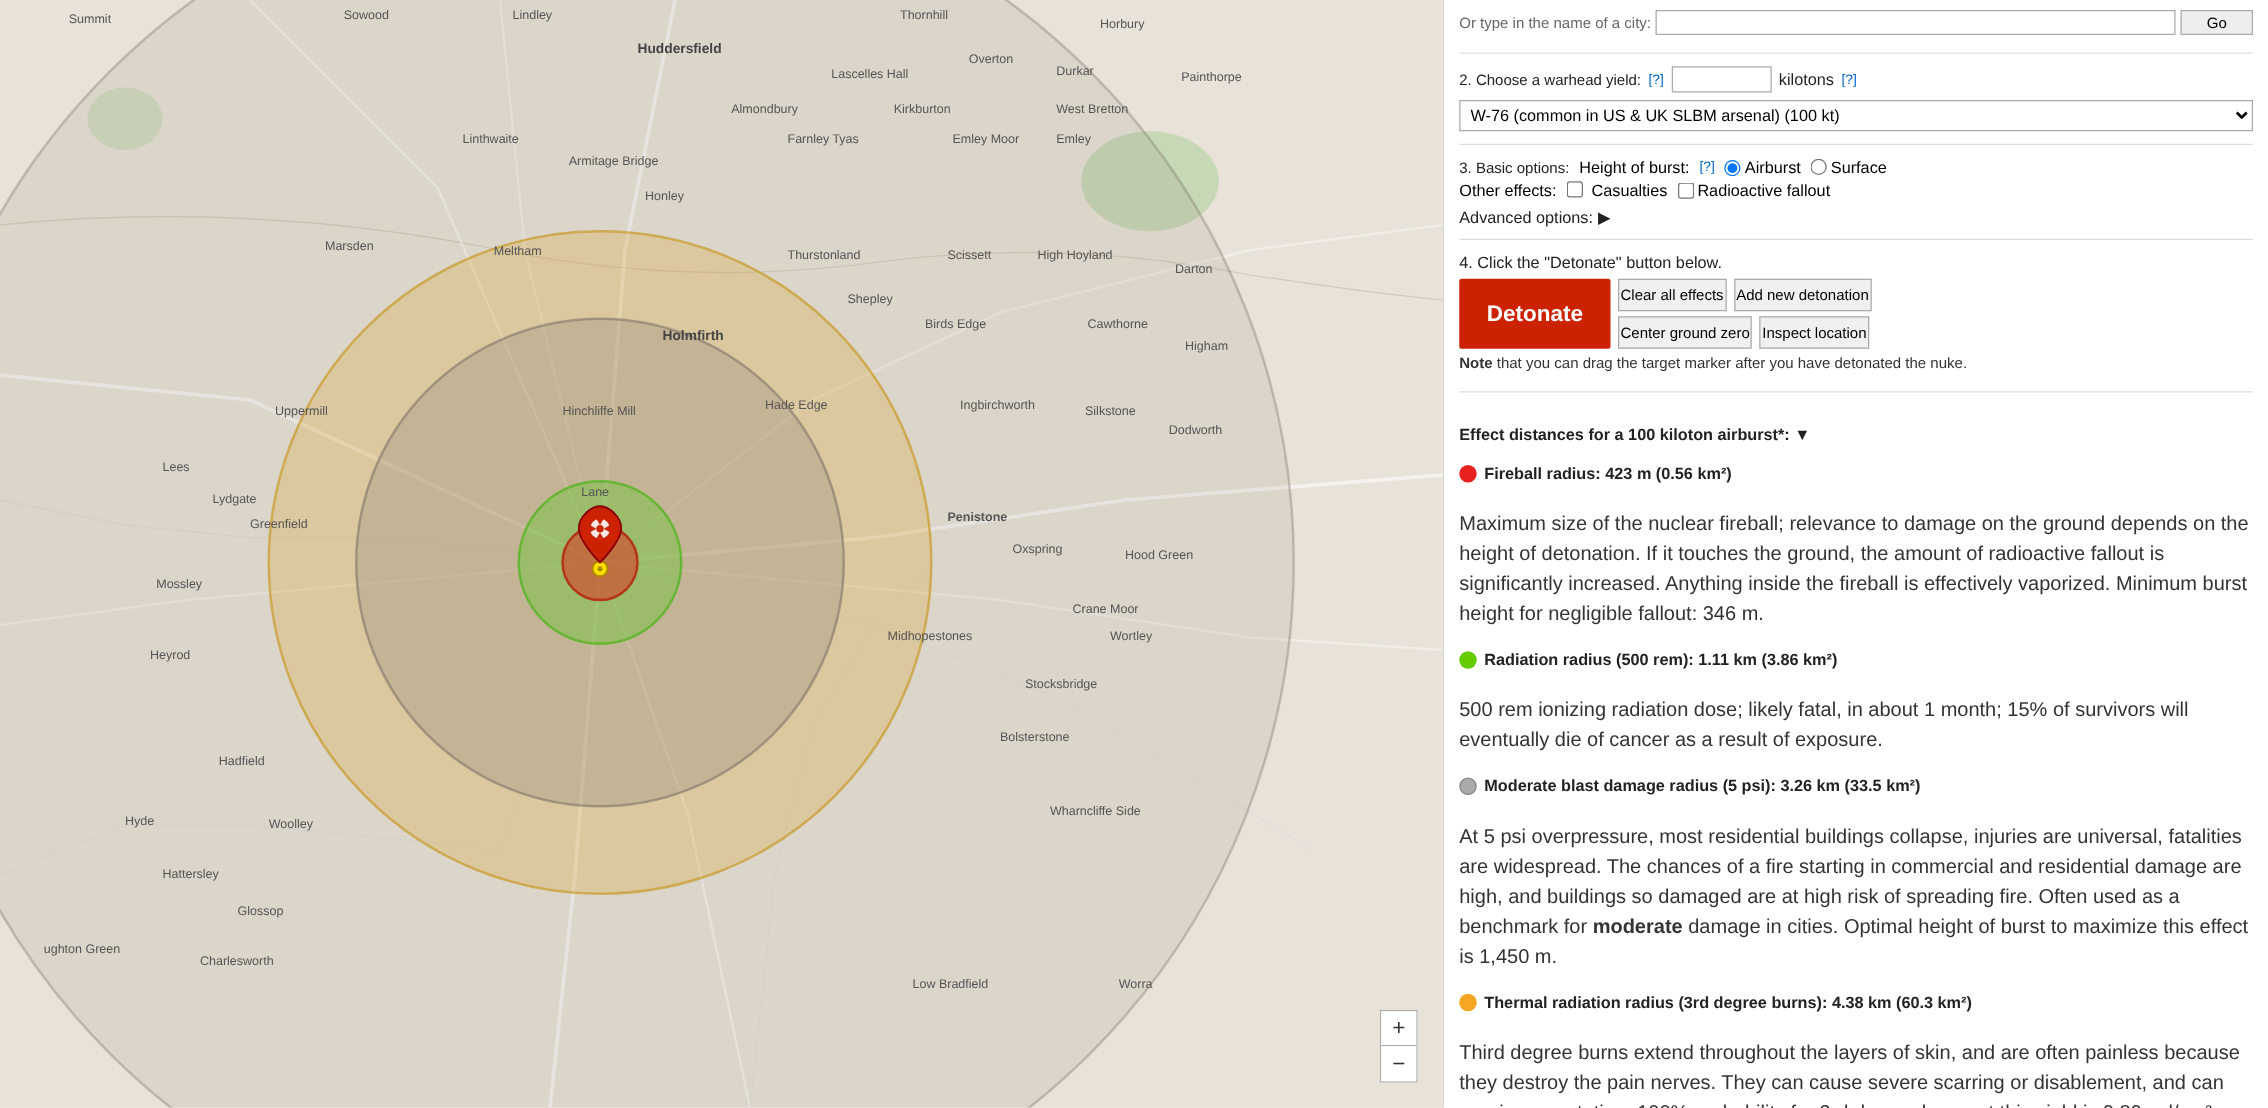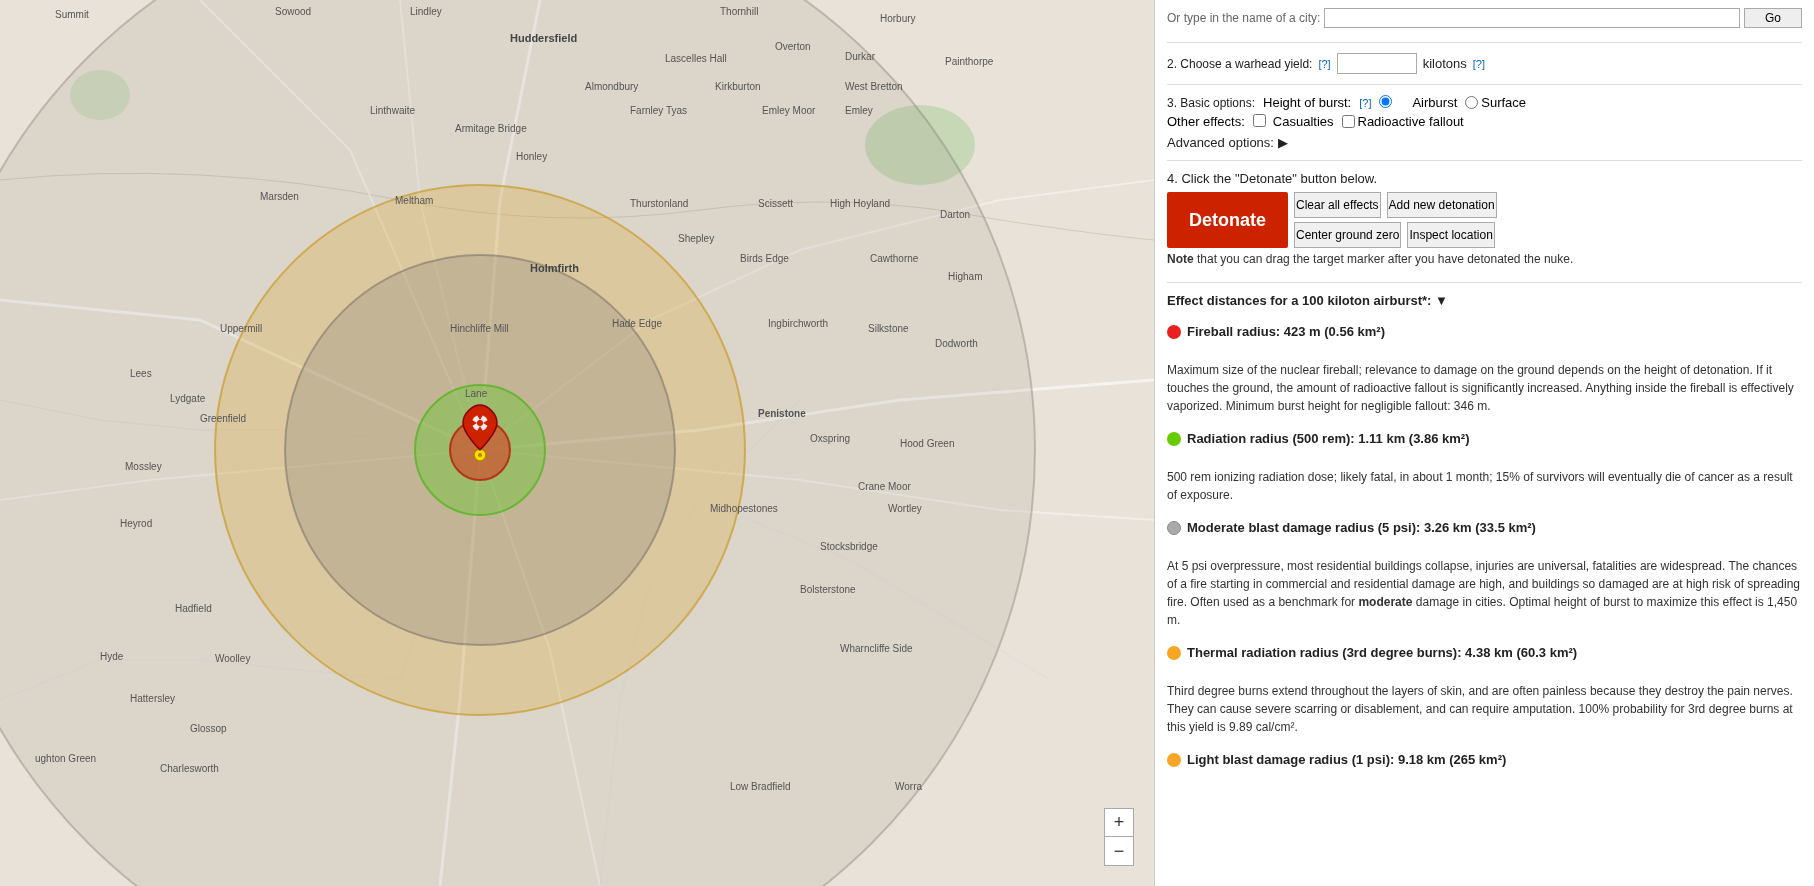--- a/index.html
+++ b/index.html
@@ -146,21 +146,21 @@
       color: #333;
       margin-top: 4px;
     }
     .note-text b { font-weight: bold; }
 
     .effect-distances-header {
       font-size: 13px;
       font-weight: bold;
       color: #222;
       cursor: pointer;
-      margin-top: 0;
+      margin-top: 16px;
     }
 
     .effect-item {
       margin-top: 10px;
     }
     .effect-title {
       display: flex;
       align-items: center;
       gap: 6px;
       font-size: 13px;
@@ -169,21 +169,21 @@
       margin-bottom: 3px;
     }
     .effect-dot {
       width: 14px;
       height: 14px;
       border-radius: 50%;
       display: inline-block;
       flex-shrink: 0;
     }
     .effect-desc {
-      font-size: 12px;
+      font-size: 16px;
       color: #333;
       line-height: 1.5;
       margin-top: 22px;
     }
     .effect-desc b { font-weight: bold; }
 
     hr.divider {
       border: none;
       border-top: 1px solid #ddd;
       margin: 4px 0;
@@ -345,29 +345,30 @@
   <hr class="divider">
 
   <div class="yield-row">
     <span class="section-label">2. Choose a warhead yield:</span>
     <span class="help-link">[?]</span>
     <input type="text" class="yield-input" style="">
     <span class="yield-unit">kilotons</span>
     <span class="help-link">[?]</span>
   </div>
 
+  <select class="warhead-select"><option>W-76 (common in US &amp; UK SLBM arsenal) (100 kt)</option></select>
 
   <hr class="divider">
 
   <div class="basic-options-row">
     <div class="radio-row">
       <span class="section-label">3. Basic options:</span>
       <span>Height of burst:</span>
       <span class="help-link">[?]</span>
-      <label style="display:flex;align-items:flex-start;gap:20px;">
+      <label style="display:flex;align-items:flex-end;gap:3px;">
         <input type="radio" name="burst" checked="" style="">
         <span>Airburst</span>
       </label>
       <label style="display:flex;align-items:center;gap:3px;">
         <input type="radio" name="burst" style="">
         <span>Surface</span>
       </label>
     </div>
     <div class="checkbox-row">
       <span>Other effects:</span>

